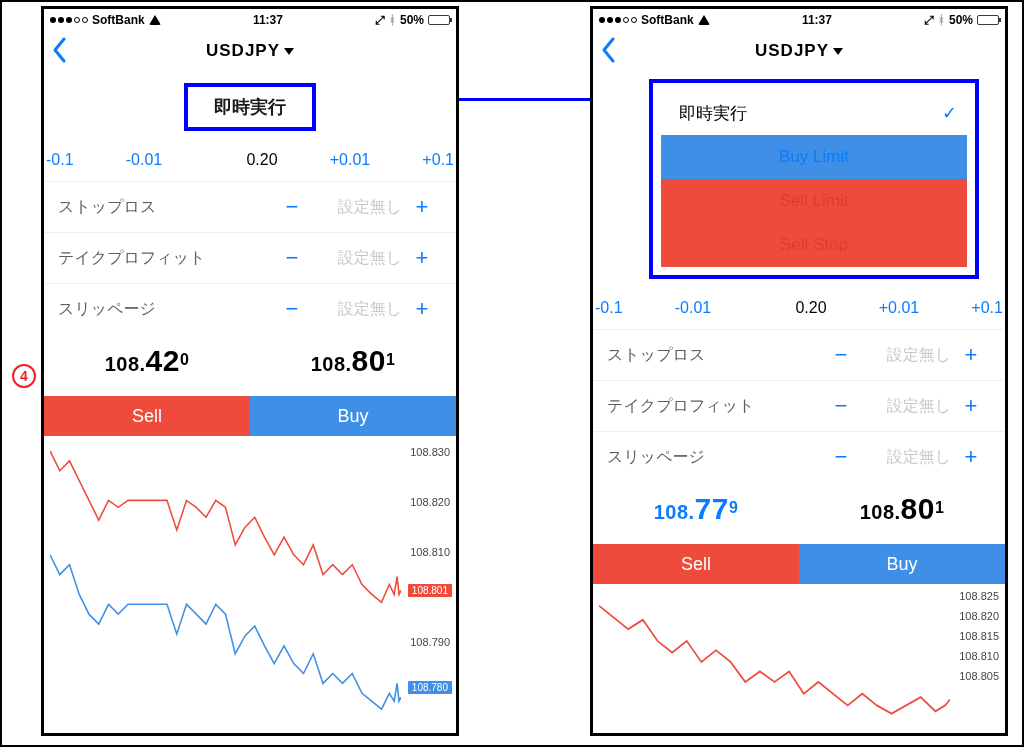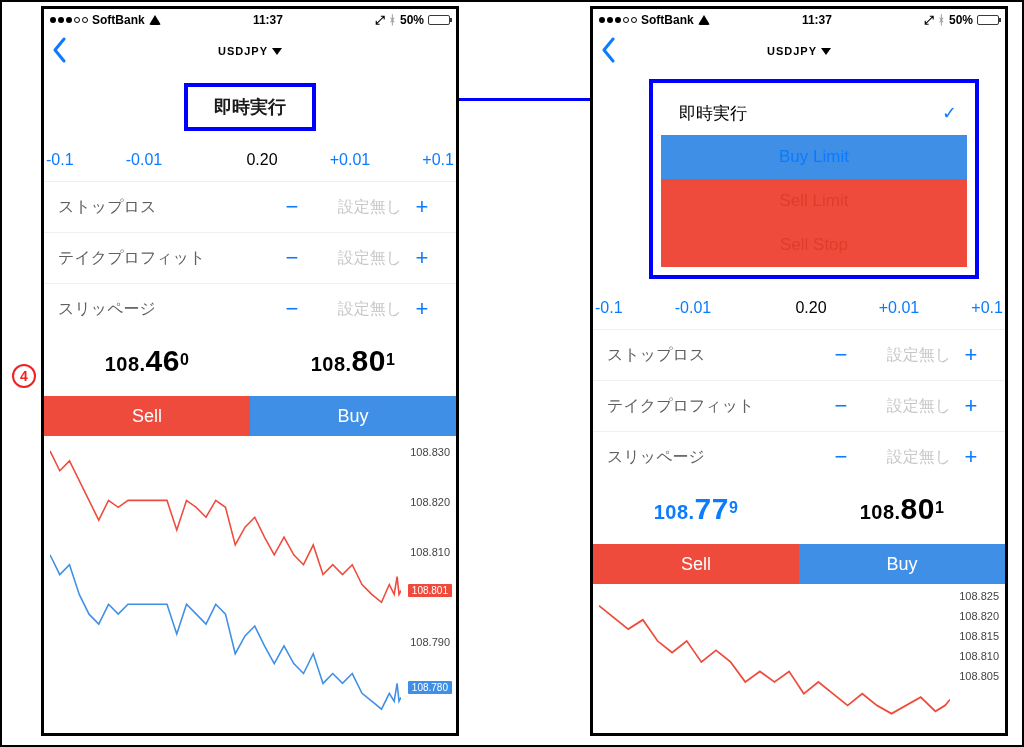--- a/index.html
+++ b/index.html
@@ -69,21 +69,21 @@
     justify-content: center;
     position: relative;
   }
   .back-chevron {
     position: absolute; left: 8px; top: 6px;
     width: 20px; height: 28px; color: #0b7bff;
     cursor: pointer;
   }
   .back-chevron svg { width: 16px; height: 26px; }
   .pair-btn {
-    font-weight: 800; font-size: 11px; letter-spacing: 1px;
+    font-weight: 800; font-size: 17px; letter-spacing: 1px;
     display: flex; align-items: center; gap: 4px;
     cursor: pointer;
   }
   .tri-down {
     width: 0; height: 0;
     border-left: 5px solid transparent;
     border-right: 5px solid transparent;
     border-top: 7px solid #000;
   }
   
@@ -277,21 +277,21 @@
     <div class="param-row">
       <span class="param-label">スリッページ</span>
       <span class="param-minus">−</span>
       <span class="param-val">設定無し</span>
       <span class="param-plus">+</span>
     </div>
 
     <div class="prices">
       <div class="price">
         <span>108.</span>
-          <span class="big">46</span>
+          <span class="big">42</span>
           <span class="sup">0</span>
       </div>
       <div class="price">
         <span>108.</span>
           <span class="big">80</span>
           <span class="sup">1</span>
       </div>
     </div>
 
     <div class="bsrow">

